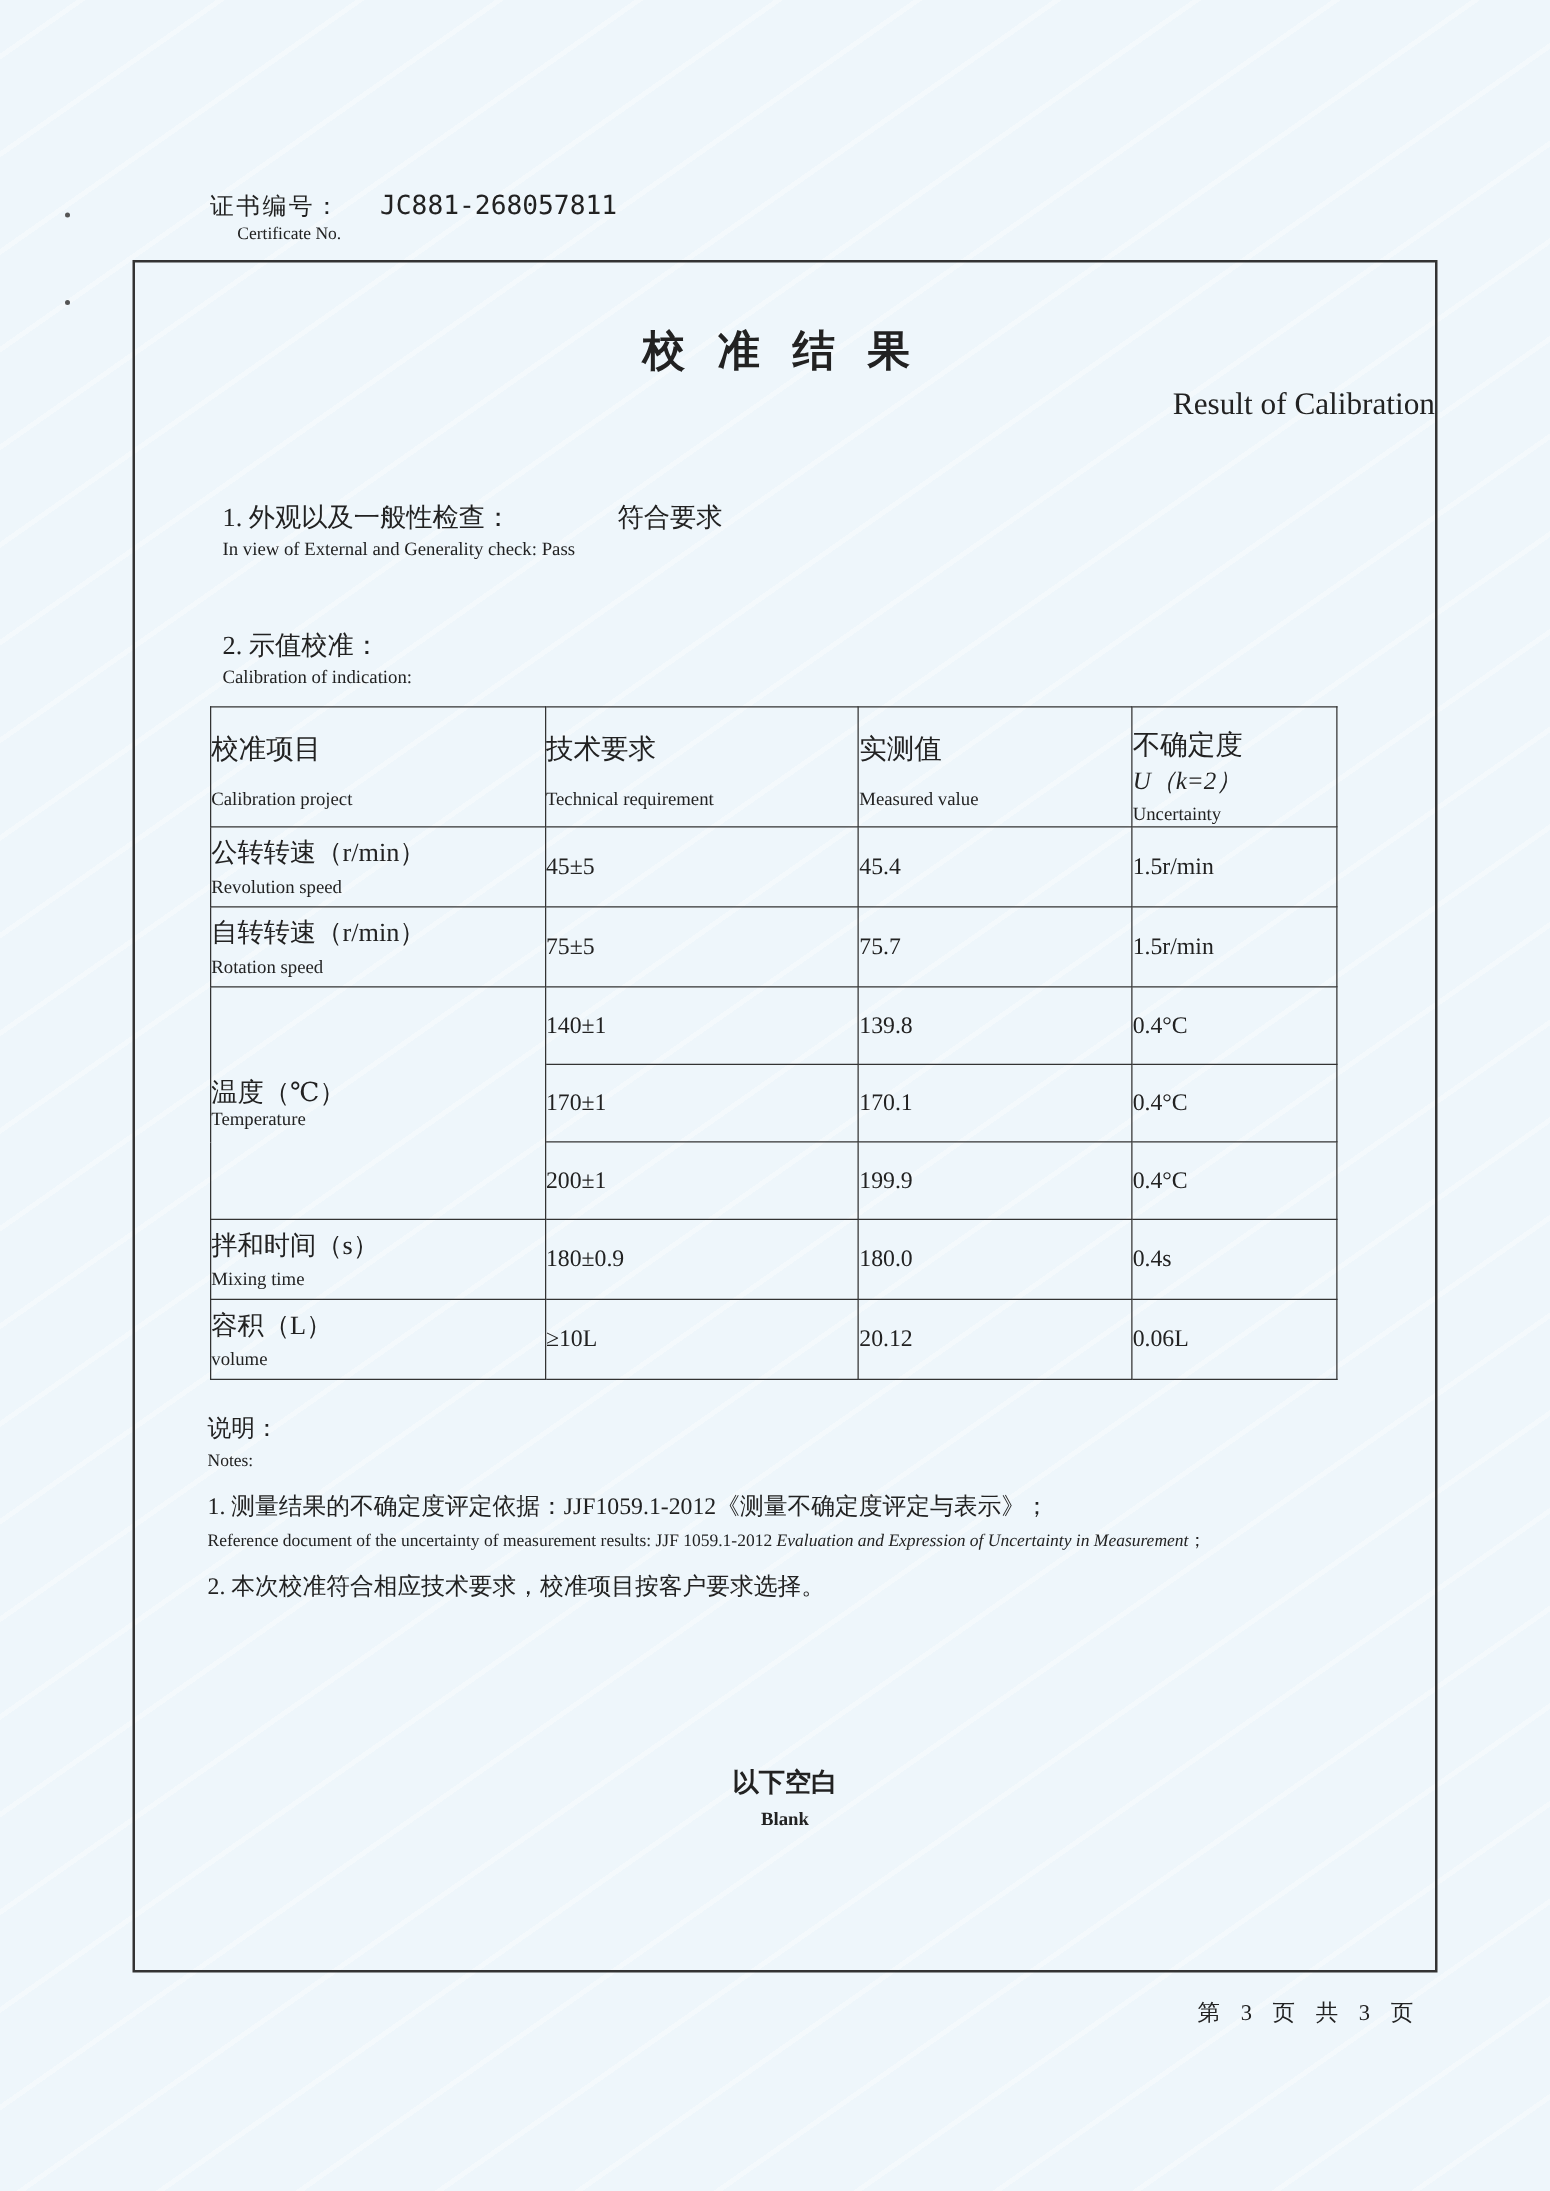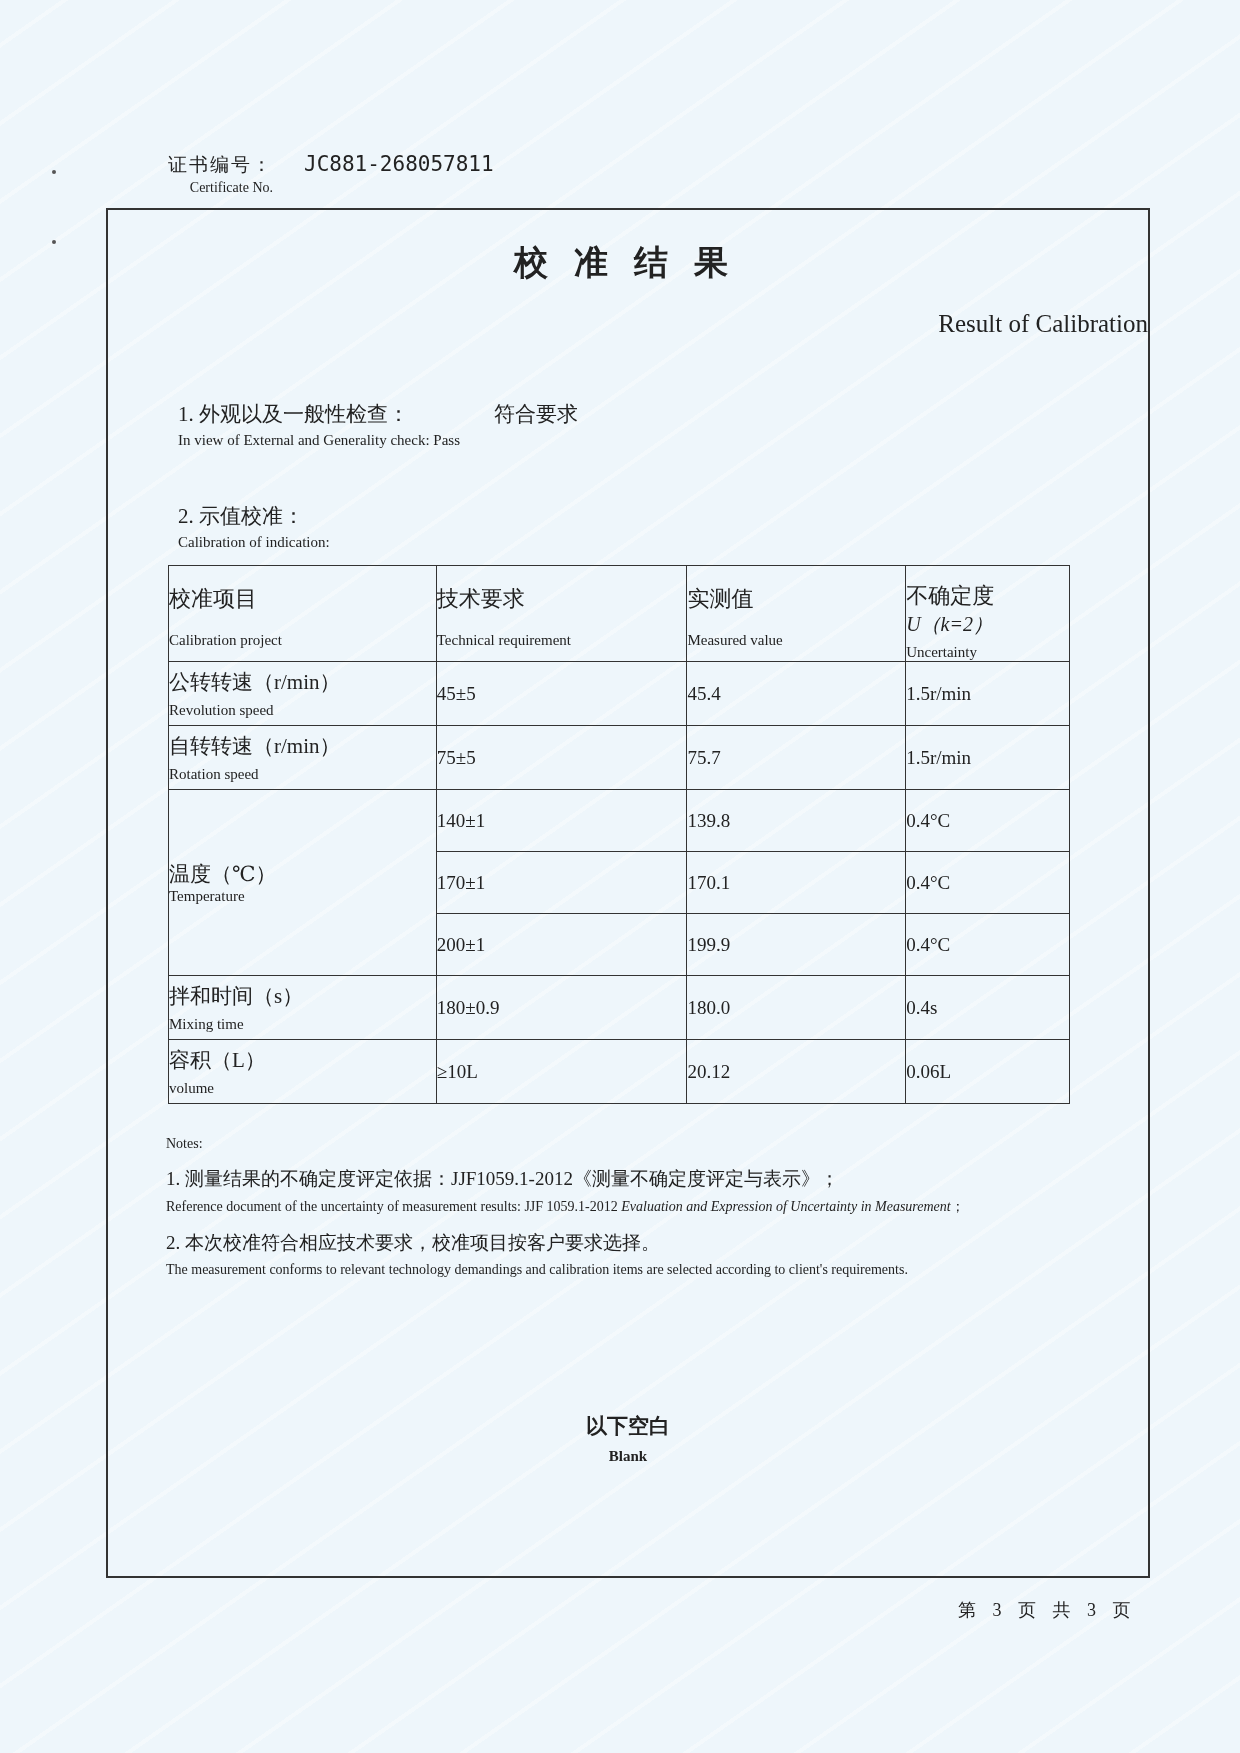--- a/index.html
+++ b/index.html
@@ -5,21 +5,21 @@
   html,body{margin:0;padding:0;}
   body{width:1240px;height:1753px;background:#eef6fb;position:relative;overflow:hidden;font-family:"Liberation Serif","DejaVu Serif",serif;color:#222;}
   .wm{position:absolute;inset:0;pointer-events:none;
     background-image:repeating-linear-gradient(-35deg, rgba(255,255,255,0) 0 60px, rgba(255,255,255,0.35) 60px 64px);}
   .dot{position:absolute;width:4px;height:4px;background:#555;border-radius:50%;}
   .cert{position:absolute;left:168px;top:152px;text-align:right;}
   .cert .cn{font-size:19px;letter-spacing:2px;}
   .cert .num{position:absolute;left:136px;top:0;font-size:21px;font-family:"DejaVu Sans Mono",monospace;letter-spacing:0;white-space:nowrap;}
   .cert .en{font-size:14px;margin-top:2px;}
   .frame{position:absolute;left:106px;top:208px;width:1044px;height:1370px;border:2px solid #333;box-sizing:border-box;}
-  .title{position:absolute;left:0;right:0;top:30px;text-align:center;font-family:"DejaVu Sans",sans-serif;font-weight:bold;font-size:34px;letter-spacing:26px;padding-left:12px;}
+  .title{position:absolute;left:0;right:0;top:48px;text-align:center;font-family:"DejaVu Sans",sans-serif;font-weight:bold;font-size:34px;letter-spacing:26px;padding-left:12px;}
   .subtitle{position:absolute;left:0;right:0;top:100px;text-align:right;font-size:25px;}
   .sec{position:absolute;left:70px;}
   .sec .cn{font-size:21px;}
   .sec .en{font-size:15px;margin-top:4px;}
   .pass-cn{position:absolute;left:386px;top:190px;font-size:21px;}
   table.cal{position:absolute;left:60px;top:355px;width:902px;border-collapse:collapse;}
   table.cal td{border:1.5px solid #333;text-align:left;vertical-align:middle;padding:0;}
   .hcn{font-size:22px;display:block;margin-top:6px;}
   .hen{font-size:15px;display:block;margin-top:18px;}
   .rcn{font-size:21px;display:block;}
@@ -145,25 +145,25 @@
           </td>
       <td class="val">≥10L</td>
       <td class="val">20.12</td>
       <td class="val">0.06L</td>
     </tr>
   </tbody>
     </table>
 
 
   <div class="notes">
+    <div class="cn">说明：</div>
     <div class="en" style="margin-top:6px;">Notes:</div>
     <div class="cn" style="margin-top:14px;">1. 测量结果的不确定度评定依据：JJF1059.1-2012《测量不确定度评定与表示》；</div>
     <div class="en" style="margin-top:6px;"><span>Reference document of the uncertainty of measurement results: JJF 1059.1-2012 </span><i>Evaluation and Expression of Uncertainty in Measurement</i><span>；</span></div>
     <div class="cn" style="margin-top:14px;">2. 本次校准符合相应技术要求，校准项目按客户要求选择。</div>
-    <div class="en" style="margin-top:6px;">The measurement conforms to relevant technology demandings and calibration items are selected according to client's requirements.</div>
   </div>
 
   <div class="blank">
     <div class="cn">以下空白</div>
     <div class="en">Blank</div>
   </div>
 </div>
 
 <div class="footer">第 3 页 共 3 页</div>
 

